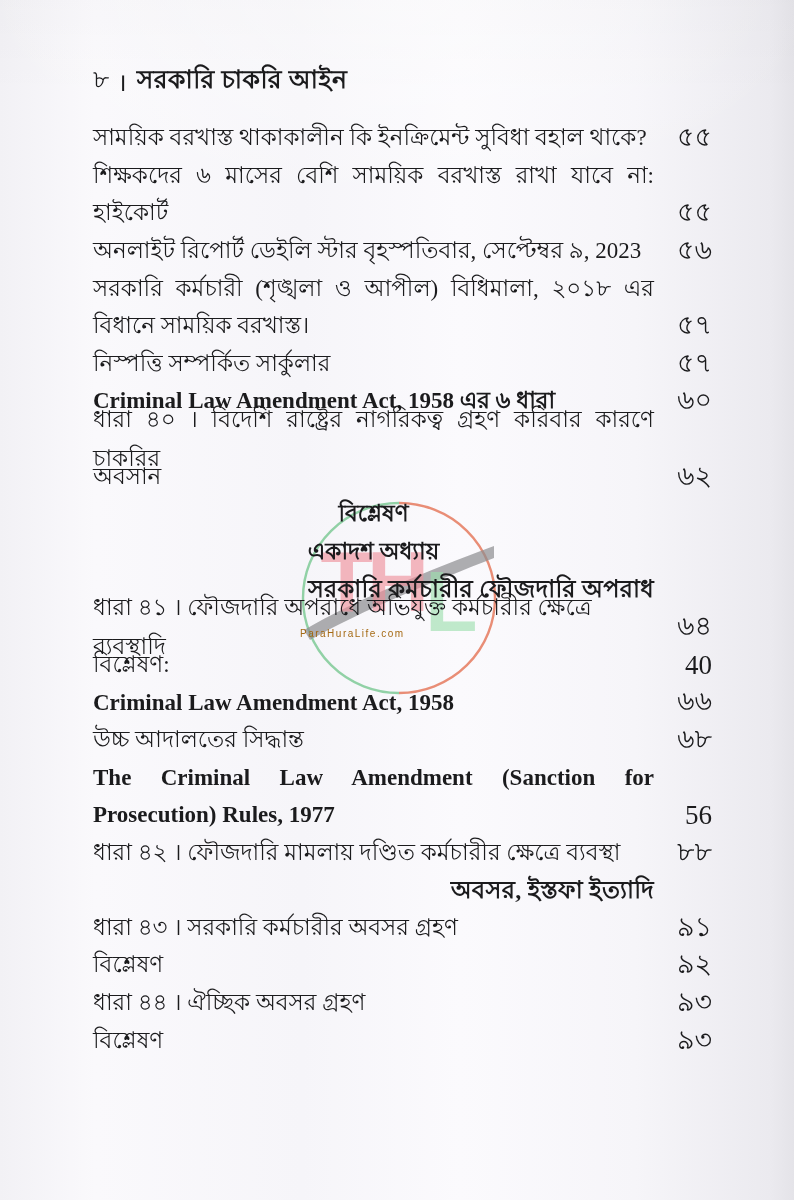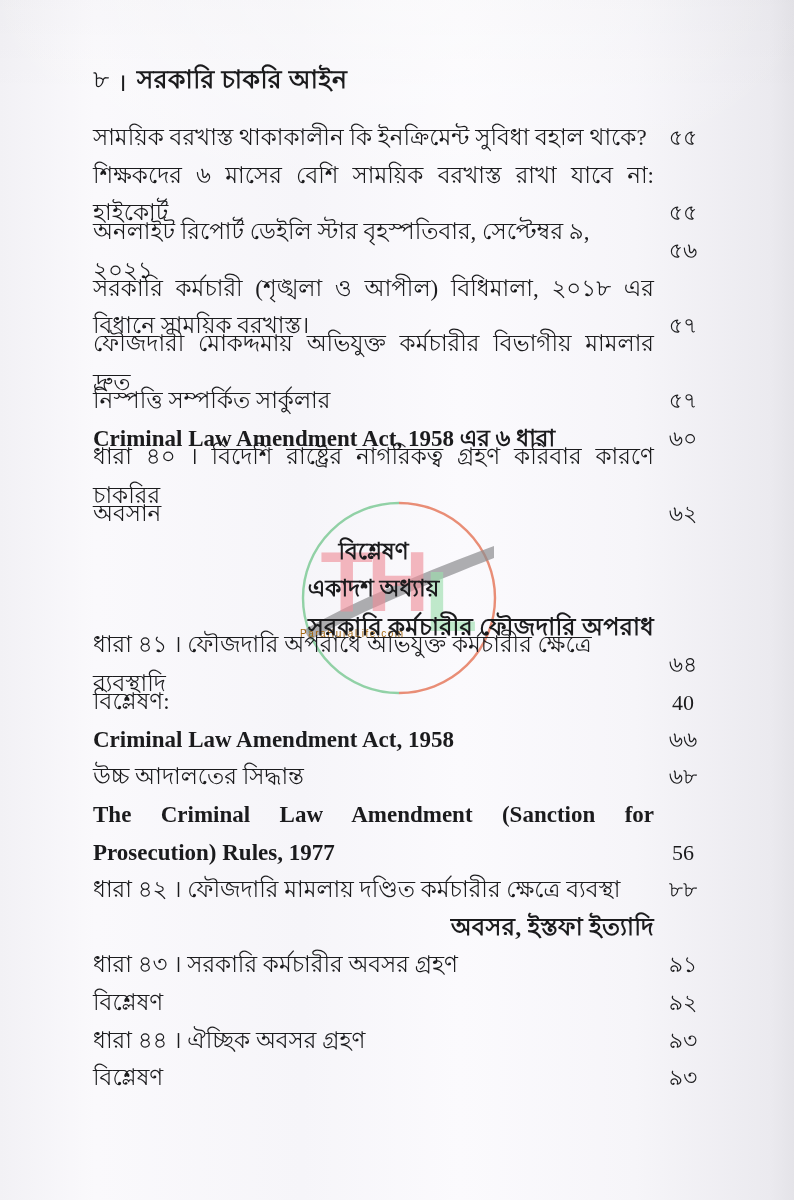--- a/index.html
+++ b/index.html
@@ -52,21 +52,21 @@
     font-size:25px;margin-bottom:18px;
   }
   .running-head .head-no{font-weight:normal;}
   .running-head .head-div{margin:0 10px 0 8px;font-weight:normal;}
   .running-head .head-title{font-weight:bold;letter-spacing:.5px;text-align:right;}
   .toc{display:block;}
   .toc-row{
     display:flex;align-items:center;height:37.6px;font-size:23px;
   }
   .toc-row .t{flex:1;min-width:0;}
-  .toc-row .p{width:58px;text-align:center;font-size:22px;}
+  .toc-row .p{width:58px;text-align:right;font-size:27px;}
   .style-bn .t{font-weight:normal;}
   .style-bn-justify .t{text-align:justify;text-align-last:justify;}
   .style-mixed .t,.style-en .t,.style-en-justify .t{
     font-weight:bold;font-family:"Liberation Serif","DejaVu Serif",serif;
   }
   .style-en-justify .t{text-align:justify;text-align-last:justify;}
   .style-center .t,.style-center-bold .t{text-align:center;font-weight:600;}
   .style-center-bold .t{font-weight:bold;font-size:24px;letter-spacing:.3px;text-align:right;}
 </style>
 </head>
@@ -108,38 +108,34 @@
     <span class="t">শিক্ষকদের ৬ মাসের বেশি সাময়িক বরখাস্ত রাখা যাবে না:</span>
     <span class="p"></span>
   </div>
 
   <div class="toc-row style-bn">
     <span class="t">হাইকোর্ট</span>
     <span class="p">৫৫</span>
   </div>
 
   <div class="toc-row style-bn">
-    <span class="t">অনলাইট রিপোর্ট ডেইলি স্টার বৃহস্পতিবার, সেপ্টেম্বর ৯, ২০২১</span>
+    <span class="t">অনলাইট রিপোর্ট ডেইলি স্টার বৃহস্পতিবার, সেপ্টেম্বর ৯, 2023</span>
     <span class="p">৫৬</span>
   </div>
 
   <div class="toc-row style-bn-justify">
     <span class="t">সরকারি কর্মচারী (শৃঙ্খলা ও আপীল) বিধিমালা, ২০১৮ এর</span>
     <span class="p"></span>
   </div>
 
   <div class="toc-row style-bn">
     <span class="t">বিধানে সাময়িক বরখাস্ত।</span>
     <span class="p">৫৭</span>
   </div>
 
-  <div class="toc-row style-bn-justify">
-    <span class="t">ফৌজদারী মোকদ্দমায় অভিযুক্ত কর্মচারীর বিভাগীয় মামলার দ্রুত</span>
-    <span class="p"></span>
-  </div>
 
   <div class="toc-row style-bn">
     <span class="t">নিস্পত্তি সম্পর্কিত সার্কুলার</span>
     <span class="p">৫৭</span>
   </div>
 
   <div class="toc-row style-mixed">
     <span class="t">Criminal Law Amendment Act, 1958 এর ৬ ধারা</span>
     <span class="p">৬০</span>
   </div>

